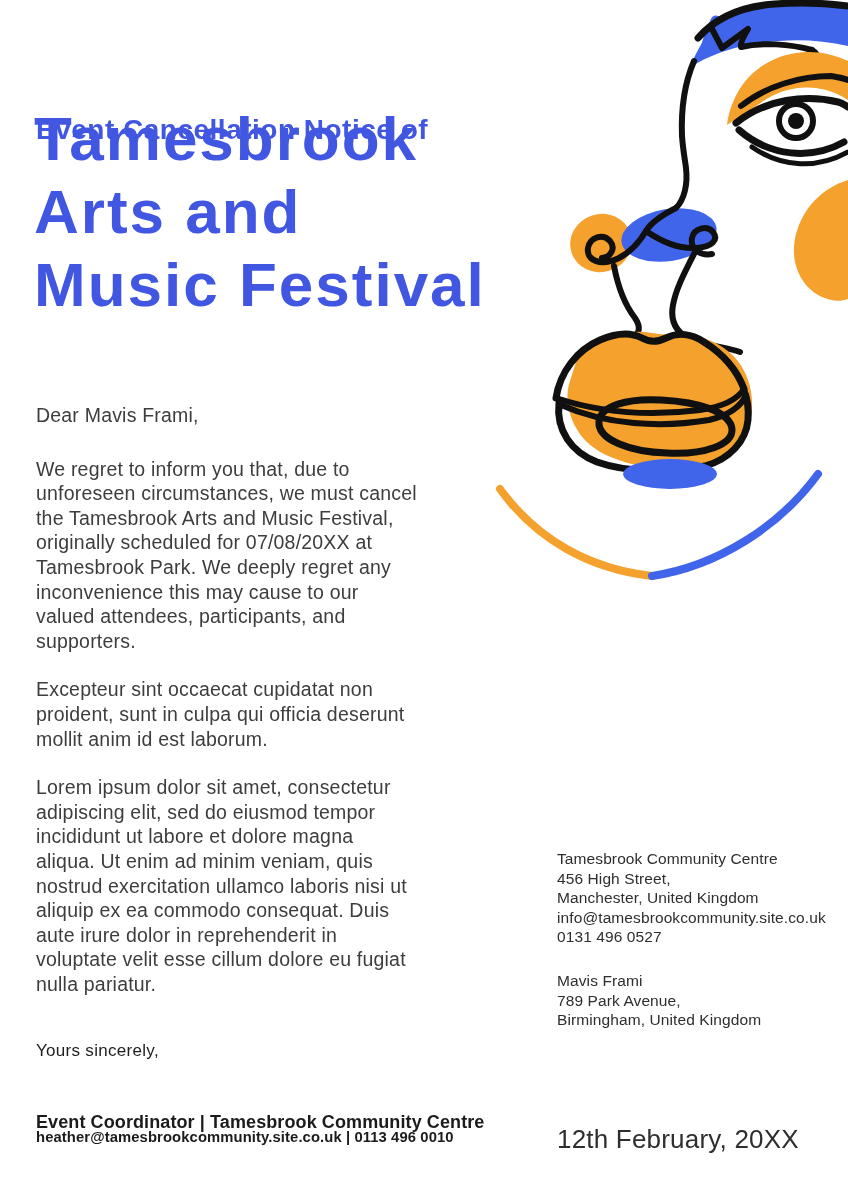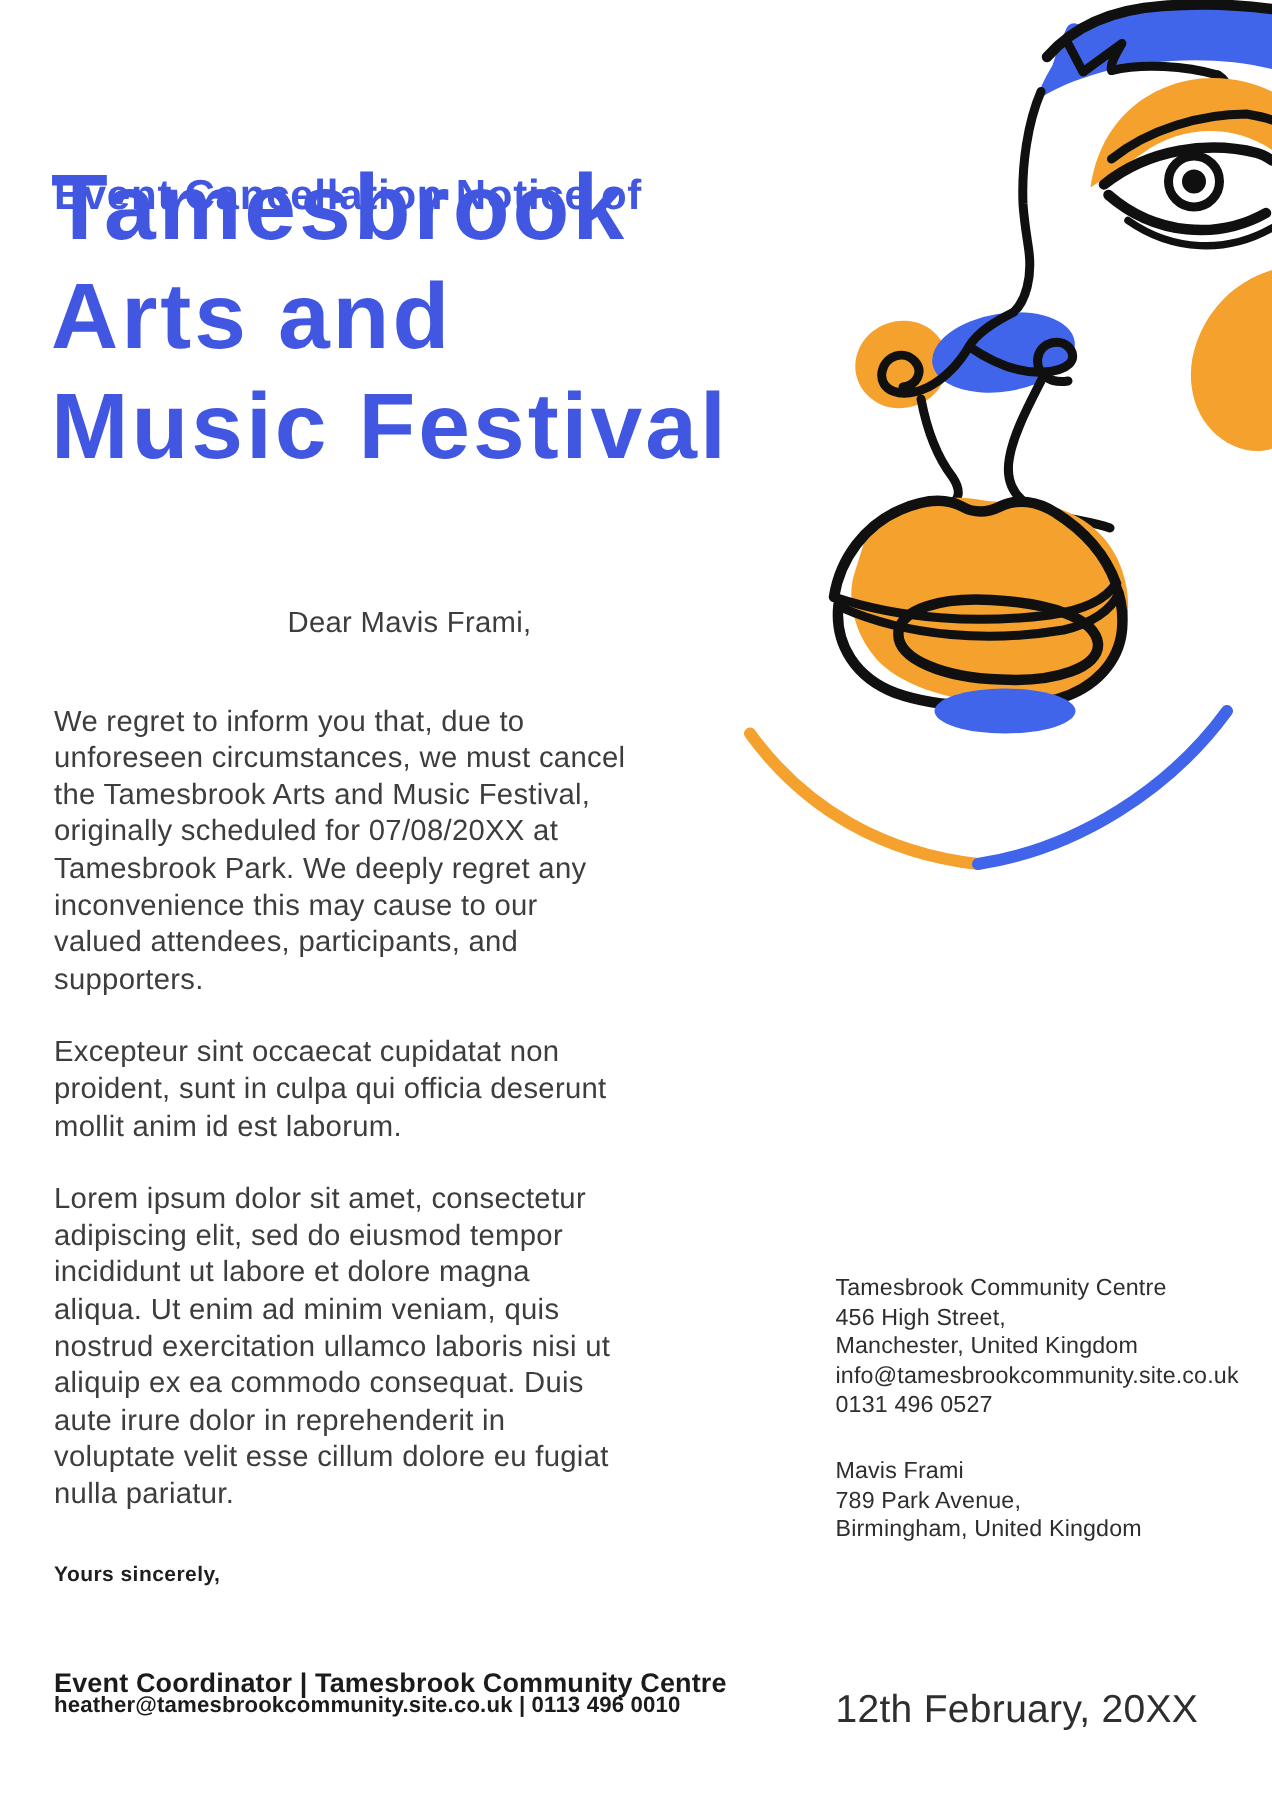--- a/index.html
+++ b/index.html
@@ -28,25 +28,25 @@
     position:absolute;left:34px;top:102px;
     font-size:62px;line-height:73px;font-weight:700;
     letter-spacing:2px;color:var(--blue);
     white-space:pre-line;
   }
   .letter-col{
     position:absolute;left:36px;top:403px;width:474px;
     color:var(--body);
     font-size:19.5px;line-height:24.6px;letter-spacing:.2px;
   }
-  .letter-col .salutation{margin-bottom:41px;text-align:center;}
+  .letter-col .salutation{margin-bottom:29px;}
   .letter-col .para{white-space:pre-line;margin-bottom:24px;}
   .closing{
     position:absolute;left:36px;top:1041px;
-    font-size:14px;font-weight:700;letter-spacing:.3px;color:#1E1E1E;
+    font-size:17px;font-weight:400;letter-spacing:.3px;color:#1E1E1E;
   }
   .sig-name{
     position:absolute;left:35px;top:1066px;
     font-size:34px;font-weight:700;letter-spacing:.6px;
     color:var(--blue-bright);
   }
   .sig-role{
     position:absolute;left:36px;top:1112px;
     font-size:18px;font-weight:700;color:#1B1B1B;letter-spacing:.1px;
   }

